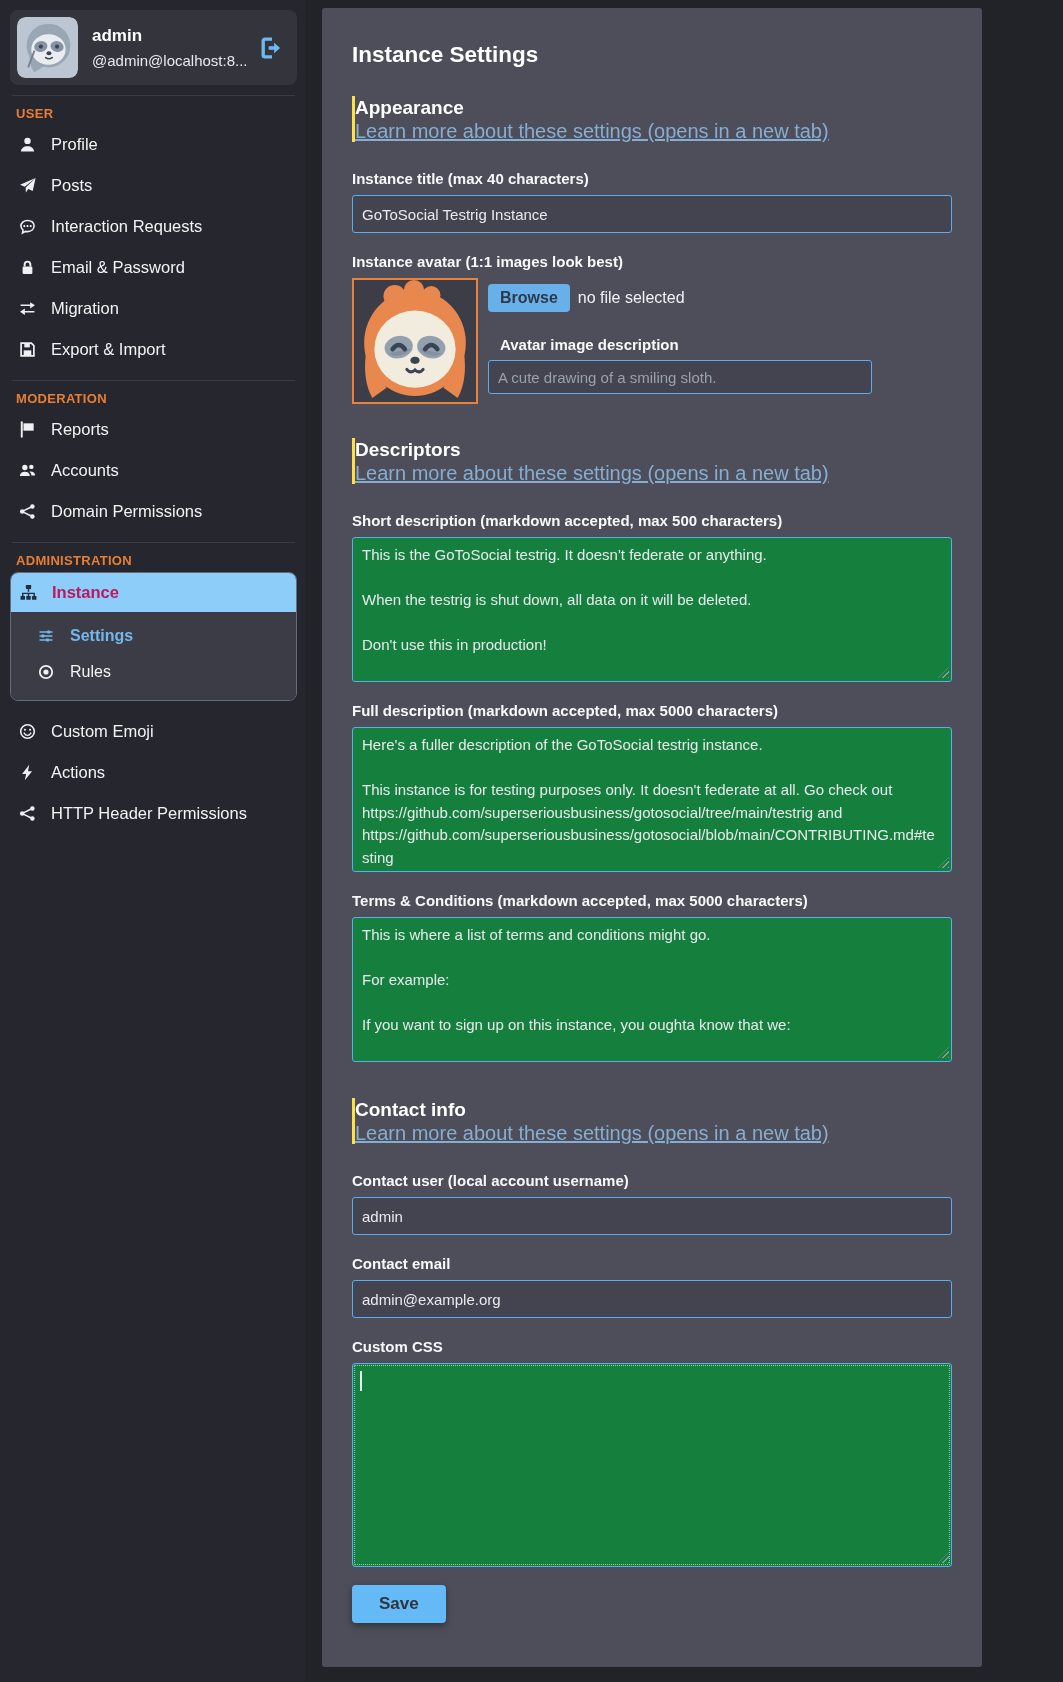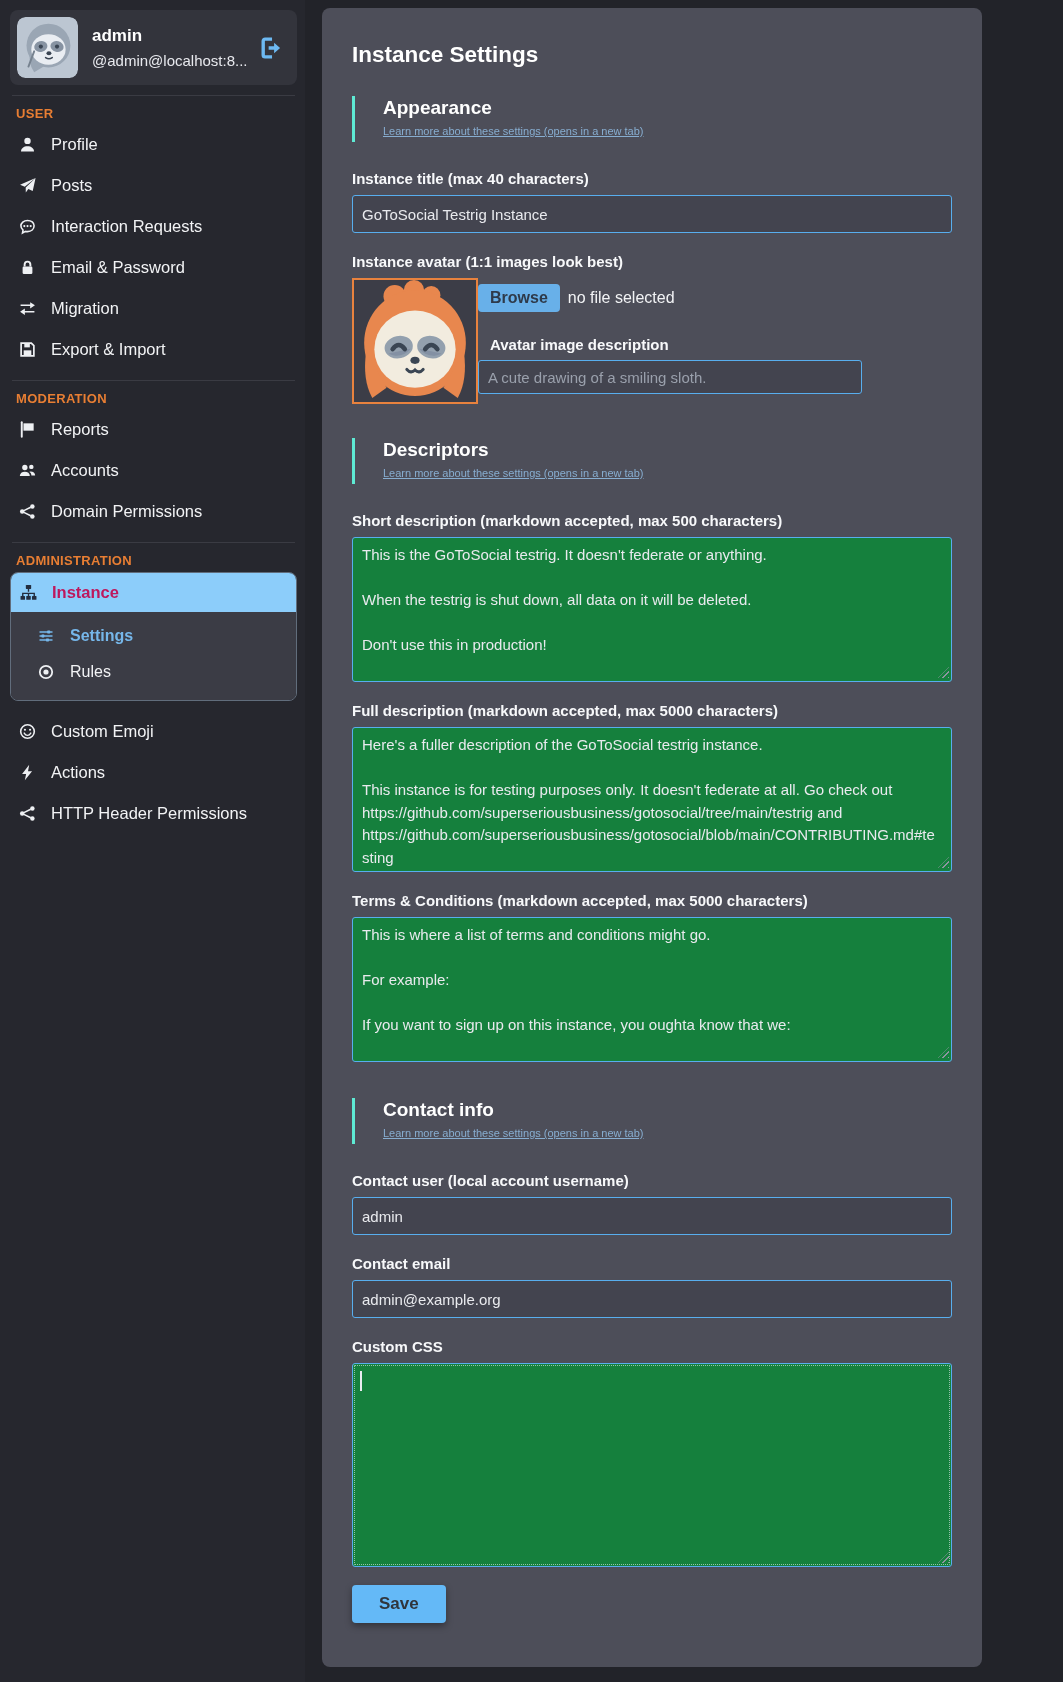--- a/index.html
+++ b/index.html
@@ -50,29 +50,29 @@
   }
   .nav-item.active .icon { color:#232d3f; }
   .submenu { background:#3b3c45; border-radius:0 0 7px 7px; padding:6px 0 10px 18px; }
   .nav-item.sub { padding:9px 8px; font-size:16px; }
   .nav-item.sub.selected { color:#76b7ea; font-weight:bold; }
   .nav-item.sub.selected .icon { color:#76b7ea; }
 
   
   .main-panel {
     position:absolute; left:322px; top:8px; width:660px; height:1659px;
-    background:#4d4e59; border-radius:8px;
+    background:#4d4e59; border-radius:3px;
     padding:24px 30px 14px 30px;
   }
   h1.page-title { font-size:22.5px; line-height:30px; color:#ffffff; margin-top:8px; }
 
-  .section-head { margin-top:26px; border-left:3px solid #5eead4; padding-left:28px; }
+  .section-head { margin-top:26px; border-left:3px solid #fde047; padding-left:0; }
   .section-head h2 { font-size:19px; line-height:24px; color:#ffffff; }
   .learn-link {
-    font-size:11px; line-height:22px; color:#87add0;
+    font-size:20px; line-height:22px; color:#87add0;
     text-decoration:underline; cursor:pointer; display:inline-block;
   }
 
   .field-label { display:block; font-size:15px; font-weight:bold; color:#f7f8fa; margin:28px 0 8px; }
   .field-label.tight { margin-top:20px; }
 
   .text-input {
     width:600px; height:38px; background:#43444f;
     border:1px solid #58aeee; border-radius:3px;
     color:#e9eaee; font-size:15px; padding:0 9px;
@@ -92,21 +92,21 @@
   textarea.mono { font-family:"DejaVu Sans Mono","Liberation Mono",monospace; }
   .ta-wrap::after {
     content:""; position:absolute; right:3px; bottom:4px; width:11px; height:11px;
     background:repeating-linear-gradient(135deg, transparent 0 2.5px, #8e94a0 2.5px 4px);
     clip-path:polygon(100% 0, 100% 100%, 0 100%);
     pointer-events:none;
   }
   .ta-wrap.focused textarea { outline:1px dotted rgba(235,240,246,.6); outline-offset:-3px; }
   .caret { position:absolute; left:8px; top:8px; width:1.5px; height:20px; background:#e9ecf1; }
 
-  .avatar-row { display:flex; margin-top:0; }
+  .avatar-row { display:flex; gap:10px; margin-top:0; }
   .avatar-box {
     width:126px; height:126px; background:#3c3d47;
     border:2px solid #e8823e; flex-shrink:0;
   }
   .avatar-right { padding-top:6px; }
   .file-row { display:flex; align-items:center; gap:8px; }
   .browse-btn {
     background:#68b0e9; color:#2e3a4a; font-size:16px; font-weight:bold;
     padding:5px 12px; border-radius:4px; cursor:pointer;
   }

